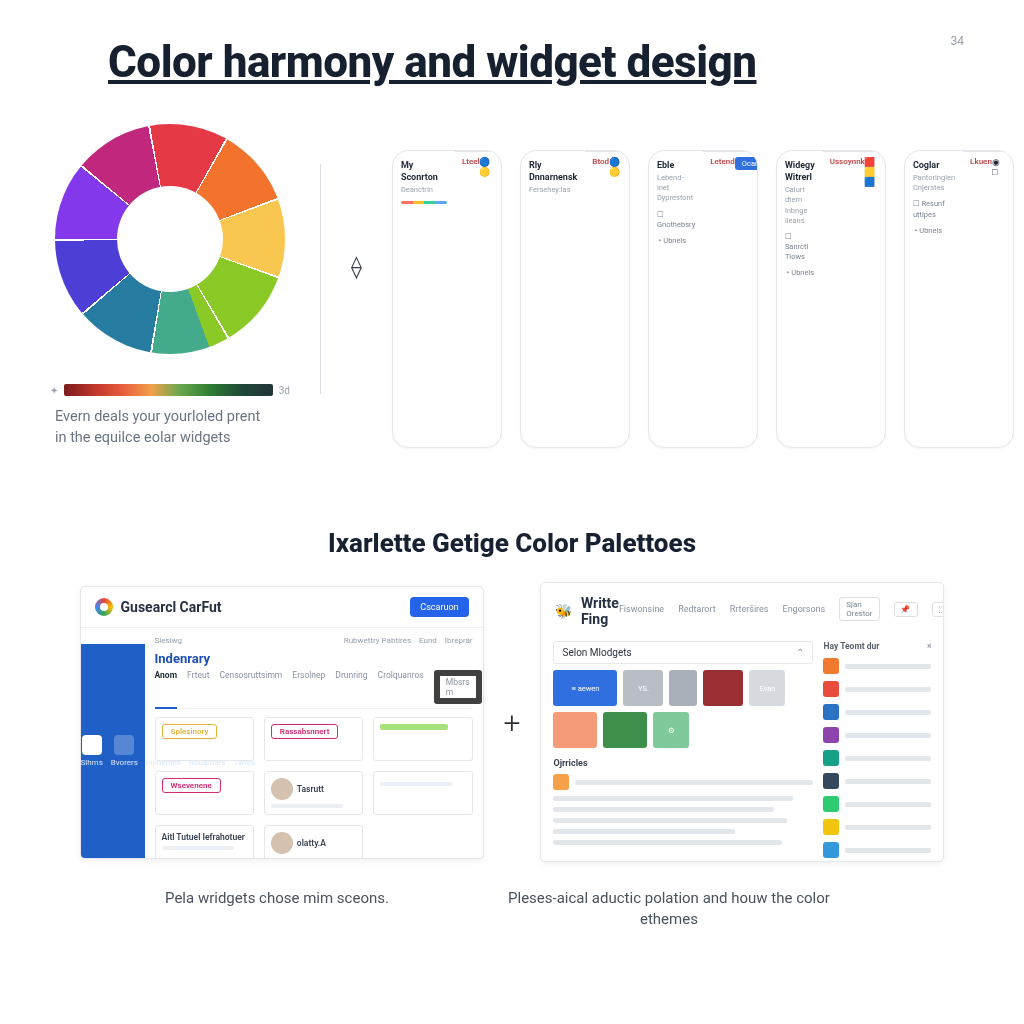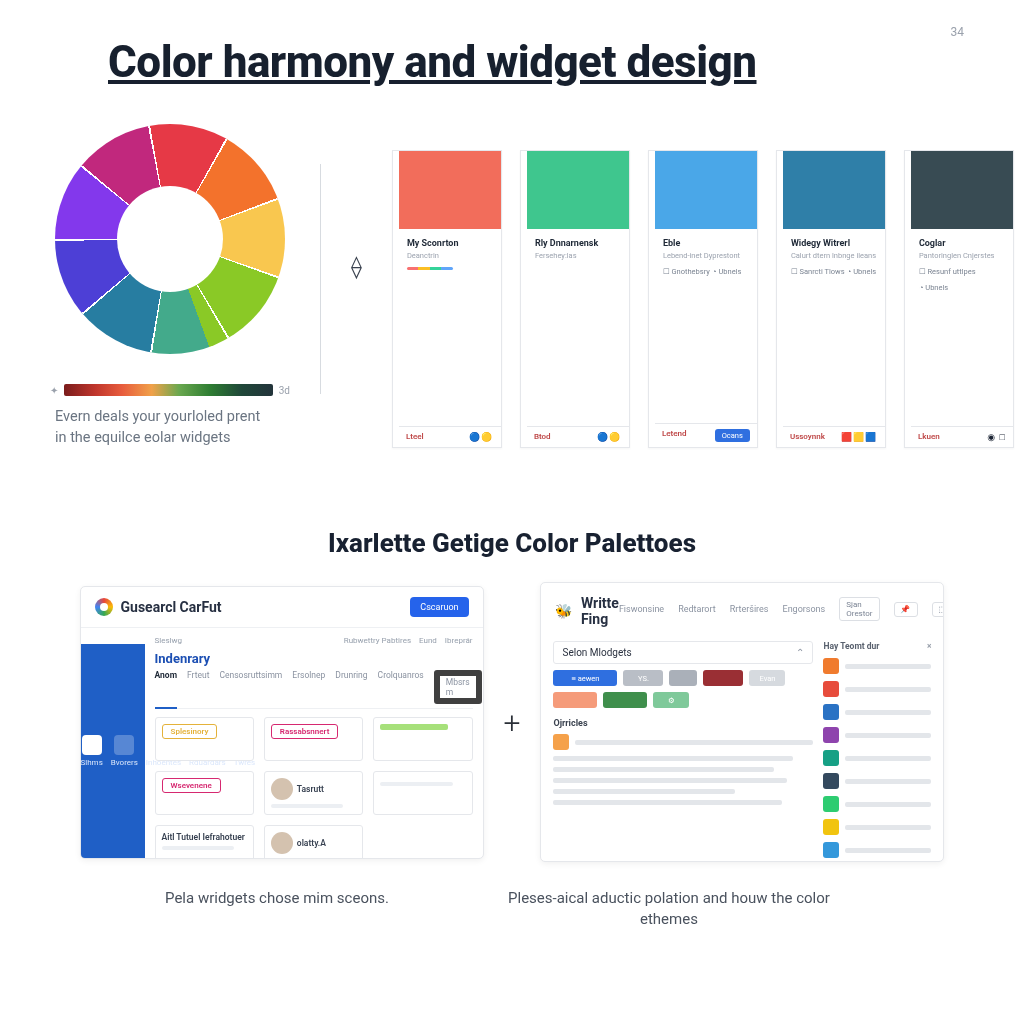--- a/index.html
+++ b/index.html
@@ -11,21 +11,21 @@
     --card-border:#e5e7eb;
     --accent-blue:#2563eb;
   }
   *{box-sizing:border-box;font-family:-apple-system,BlinkMacSystemFont,"Segoe UI",Roboto,Helvetica,Arial,sans-serif;}
   body{margin:0;width:1024px;height:1024px;background:var(--bg);color:var(--ink);}
   .page{width:1024px;height:1024px;position:relative;overflow:hidden;}
 
   
   .title-wrap{padding:36px 60px 18px 108px;position:relative;}
   .page-title{font-size:44px;font-weight:800;letter-spacing:-0.5px;color:#17202e;text-decoration:underline;}
-  .title-sup{position:absolute;top:25px;right:60px;font-size:12px;color:var(--light);}
+  .title-sup{position:absolute;top:34px;right:60px;font-size:12px;color:var(--light);}
 
   
   .upper{display:flex;gap:30px;padding:18px 44px 32px 50px;}
   .wheel-col{width:260px;display:flex;flex-direction:column;align-items:center;}
   .wheel{width:230px;height:230px;border-radius:50%;position:relative;
     background:conic-gradient(from -10deg,
       #e63946 0 40deg,
       #f3722c 40deg 80deg,
       #f9c74f 80deg 120deg,
       #8ac926 120deg 170deg,
@@ -40,21 +40,21 @@
     background:repeating-conic-gradient(from -10deg,#ffffff00 0 39deg,#ffffff 39deg 40deg);}
 
   .gradient-bar-wrap{width:240px;margin-top:30px;display:flex;align-items:center;gap:6px;color:var(--light);font-size:10px;}
   .gradient-bar{flex:1;height:12px;border-radius:2px;background:linear-gradient(90deg,#7a1c1c,#c0362c 15%,#e85d3d 28%,#f0a149 42%,#6aa84f 55%,#2e7d32 70%,#1f4739 85%,#23343b);}
   .wheel-caption{margin-top:10px;font-size:14.5px;line-height:1.45;color:#6b7582;text-align:left;width:230px;}
 
   .divider-v{width:0;border-left:1.5px solid #d7dbe0;margin-top:40px;height:230px;}
   .arrow-col{display:flex;align-items:center;font-size:22px;color:#3b4350;margin-top:-40px;}
 
   .cards-row{flex:1;display:flex;gap:18px;margin-top:26px;}
-  .widget-card{width:110px;border:1px solid var(--card-border);border-radius:0;overflow:hidden;box-shadow:0 1px 2px rgba(0,0,0,0.04);display:flex;flex-direction:column;background:#fff;padding-left:6px;}
+  .widget-card{width:110px;border:1px solid var(--card-border);border-radius:16px;overflow:hidden;box-shadow:0 1px 2px rgba(0,0,0,0.04);display:flex;flex-direction:row;background:#fff;}
   .widget-card .swatch{height:78px;}
   .widget-card .body{padding:8px 8px 6px;font-size:9px;color:var(--muted);line-height:1.35;flex:1;}
   .widget-card .body .t{font-weight:700;color:#1f2937;font-size:9px;margin-bottom:2px;}
   .widget-card .body .s{color:#9ca3af;font-size:7.5px;}
   .widget-card .body .line{margin-top:6px;height:3px;border-radius:2px;background:linear-gradient(90deg,#f87171 25%,#fbbf24 25% 50%,#34d399 50% 75%,#60a5fa 75%);width:46px;}
   .widget-card .body .chip{display:inline-block;font-size:7.5px;color:#7c8593;margin-top:6px}
   .widget-card .foot{border-top:1px solid var(--card-border);display:flex;justify-content:space-between;align-items:flex-start;padding:5px 7px;font-size:8px;}
   .widget-card .foot .link{color:#bf4848;font-weight:600;}
   .widget-card .foot .btn{background:#2f6fe0;color:#fff;padding:2px 7px;border-radius:3px;font-size:7.5px;}
   .widget-card .foot .glyphs{font-size:9px;letter-spacing:1px;}
@@ -89,21 +89,21 @@
   .pill{display:inline-block;padding:2px 8px;border-radius:3px;border:1.5px solid;font-size:8px;font-weight:600;}
 
   
   .app2-body{padding:10px 12px;height:230px;display:flex;gap:10px;}
   .app2-main{flex:1;}
   .app2-side{width:108px;}
   .app2 .nav{display:flex;gap:14px;font-size:9px;color:#8b93a1;padding:4px 0 8px;justify-content:flex-end;align-items:center;}
   .app2 .nav .pill2{border:1px solid #dcdfe4;border-radius:3px;padding:2px 6px;font-size:8px;color:#7b8494;}
   .section-h{display:flex;justify-content:space-between;align-items:center;border:1px solid #e5e7eb;border-radius:3px;padding:5px 8px;font-size:10px;font-weight:400;color:#2b3240;margin-bottom:6px;}
   .chips{display:flex;flex-wrap:wrap;gap:6px;margin-bottom:10px;}
-  .chip2{height:16px;border-radius:3px;}
+  .chip2{height:36px;border-radius:3px;}
   .lines .ln{height:5px;background:#e3e6ea;border-radius:2px;margin:6px 0;}
   .list-item{display:flex;gap:6px;align-items:center;margin:7px 0;}
   .sq{width:16px;height:16px;border-radius:3px;}
   .list-item .ln2{flex:1;height:5px;background:#e3e6ea;border-radius:2px;}
 
   .captions{display:flex;gap:90px;justify-content:center;margin-top:26px;font-size:15px;color:#4a525e;}
   .captions div{max-width:380px;text-align:center;line-height:1.4;}
 </style>
 </head>
 <body>

